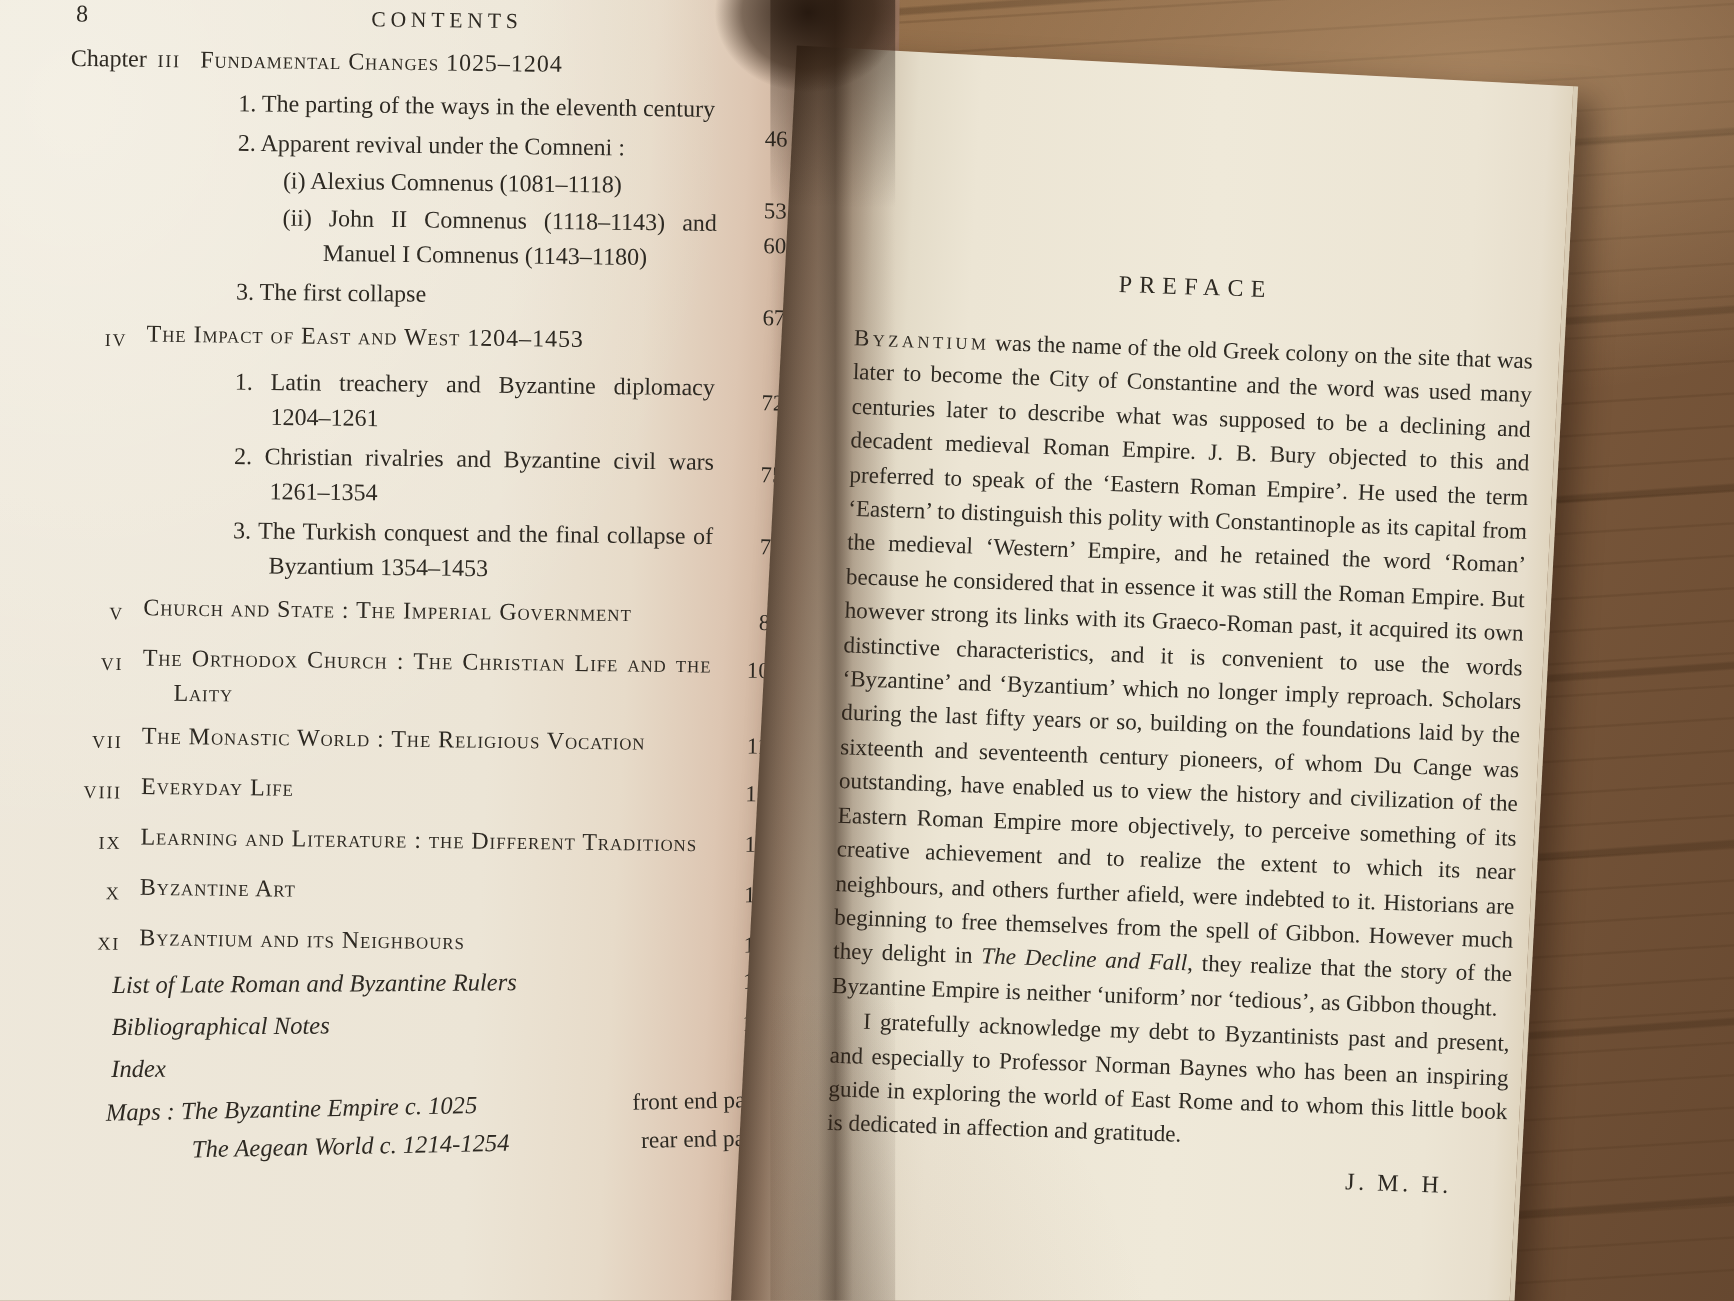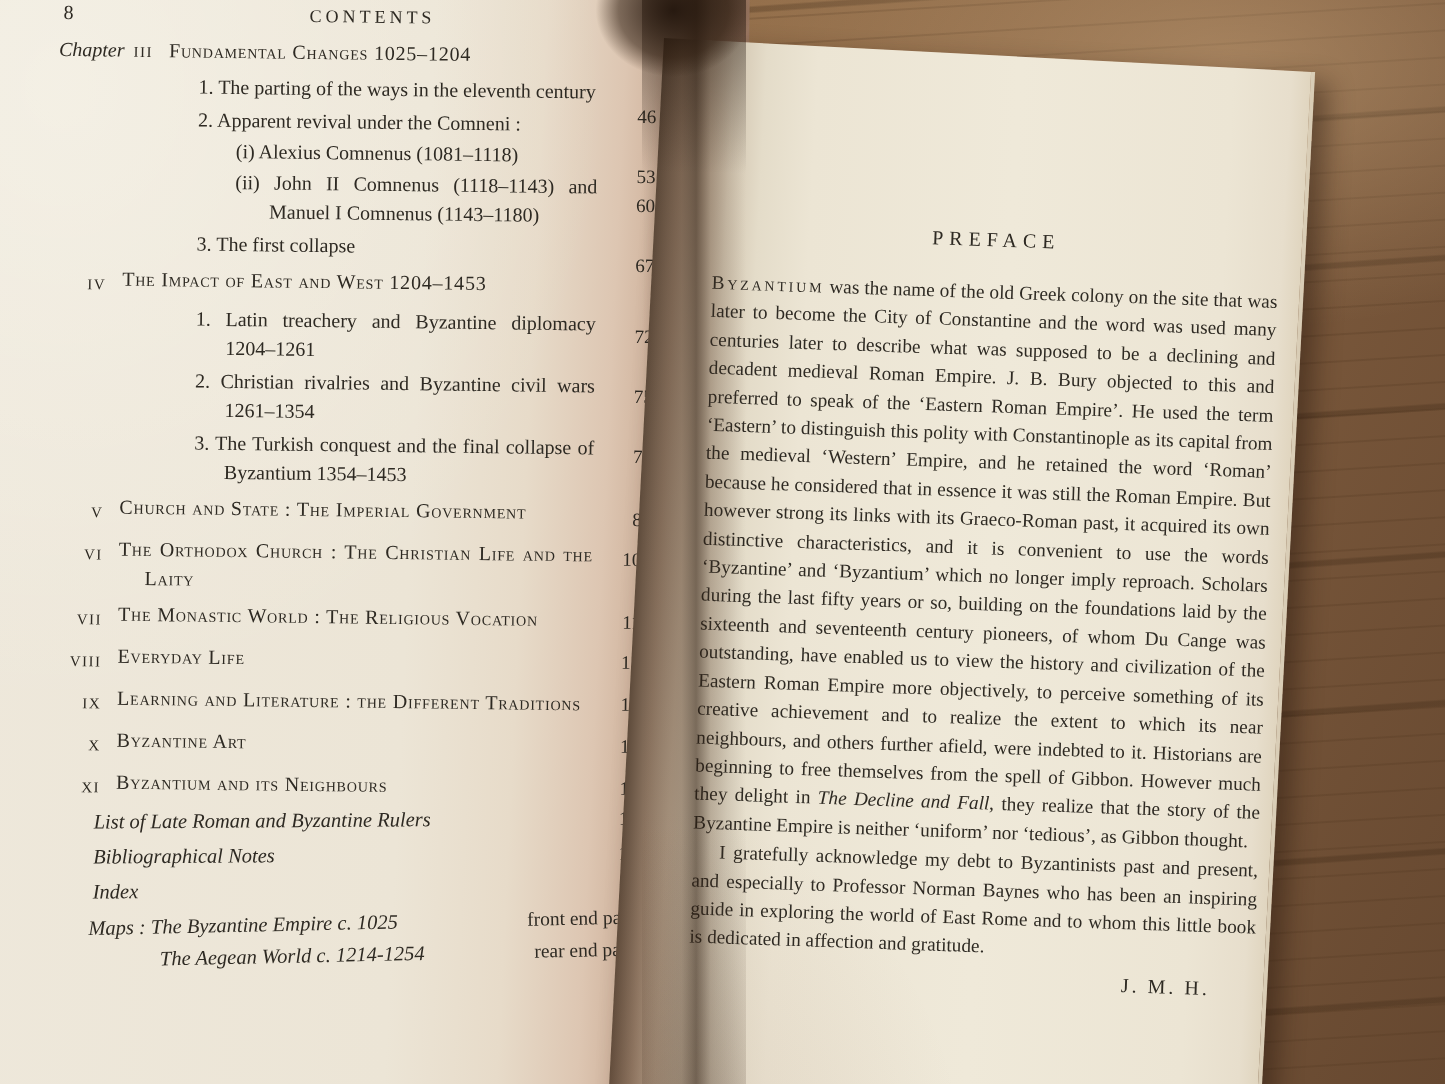--- a/index.html
+++ b/index.html
@@ -29,21 +29,21 @@
   }
   .pl-content{position:absolute;left:74px;top:30px;width:598px;}
   .pl-header{position:relative;height:32px;}
   .folio{position:absolute;left:4px;top:0;font-size:20px;}
   .running-head{position:absolute;left:250px;top:2px;font-size:18px;letter-spacing:4px;}
   
   .toc{margin-top:2px;font-size:20px;line-height:29px;}
   .toc-row{display:flex;align-items:flex-start;margin-bottom:2px;}
   .toc-row .label{flex:1 1 auto;text-align:justify;}
   .sc{font-variant:small-caps;letter-spacing:0.8px;}
-  .it{font-style:italic;}
+  .it{}
   .rnum{font-size:15px;letter-spacing:1.5px;}
   .chapterline{margin-bottom:5px;}
   .cline{text-align:left !important;}
   .cline .rnum{margin:0 16px 0 9px;}
   .item{margin-top:4px;}
   .item .label{margin-left:140px;padding-left:30px;text-indent:-30px;}
   .sub{margin-top:2px;}
   .sub .label{margin-left:178px;padding-left:34px;text-indent:-34px;}
   .chapter{margin-top:7px;}
   .chapter .rcol{flex:0 0 50px;text-align:right;padding-top:6px;}

